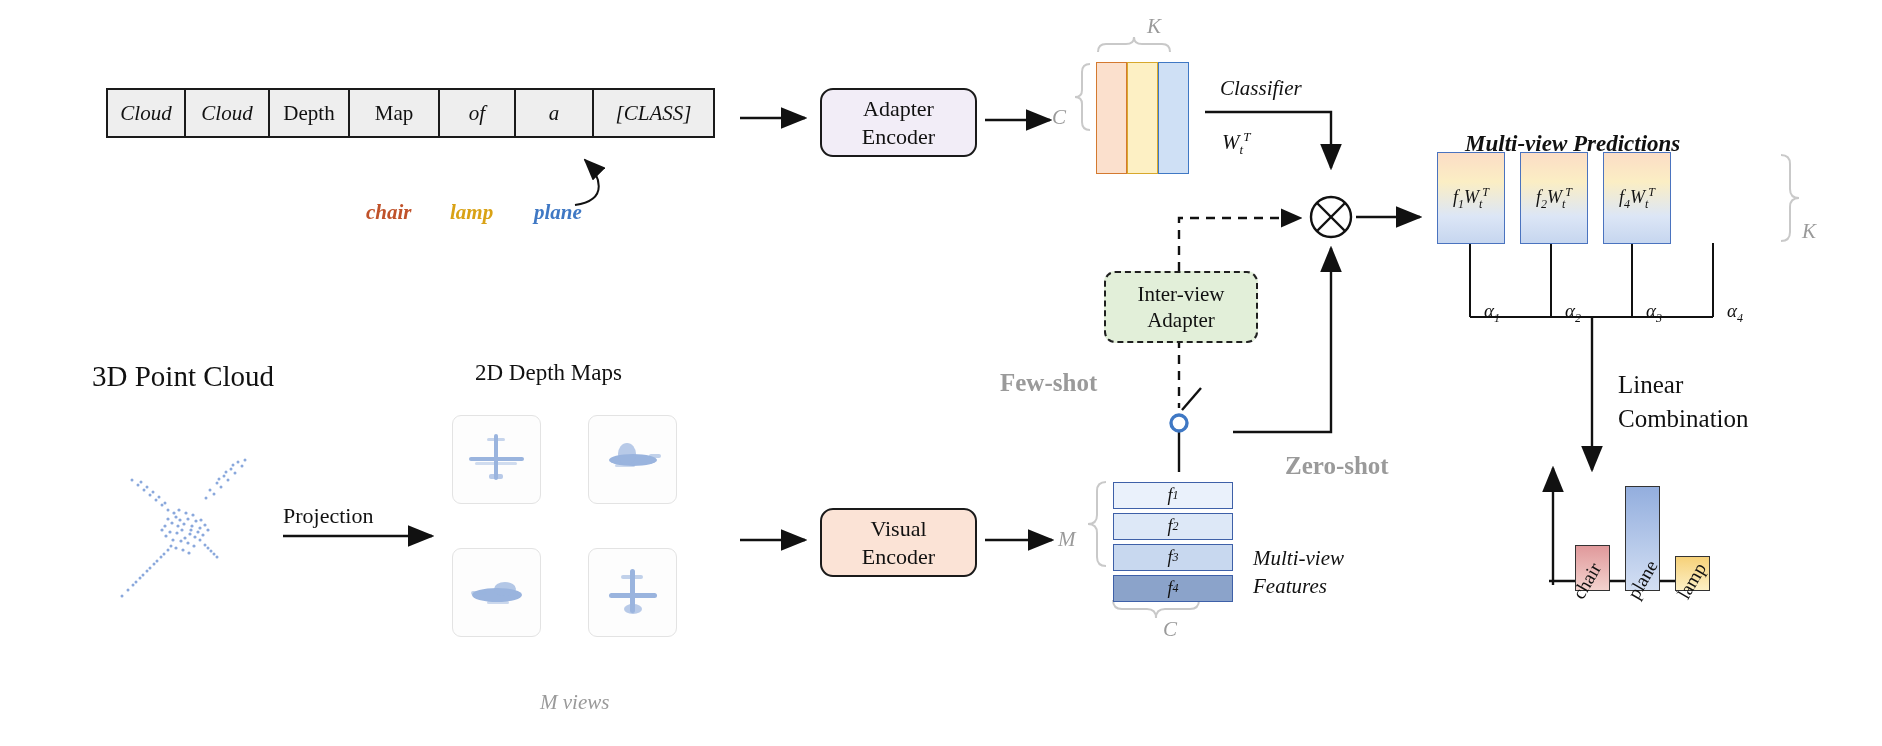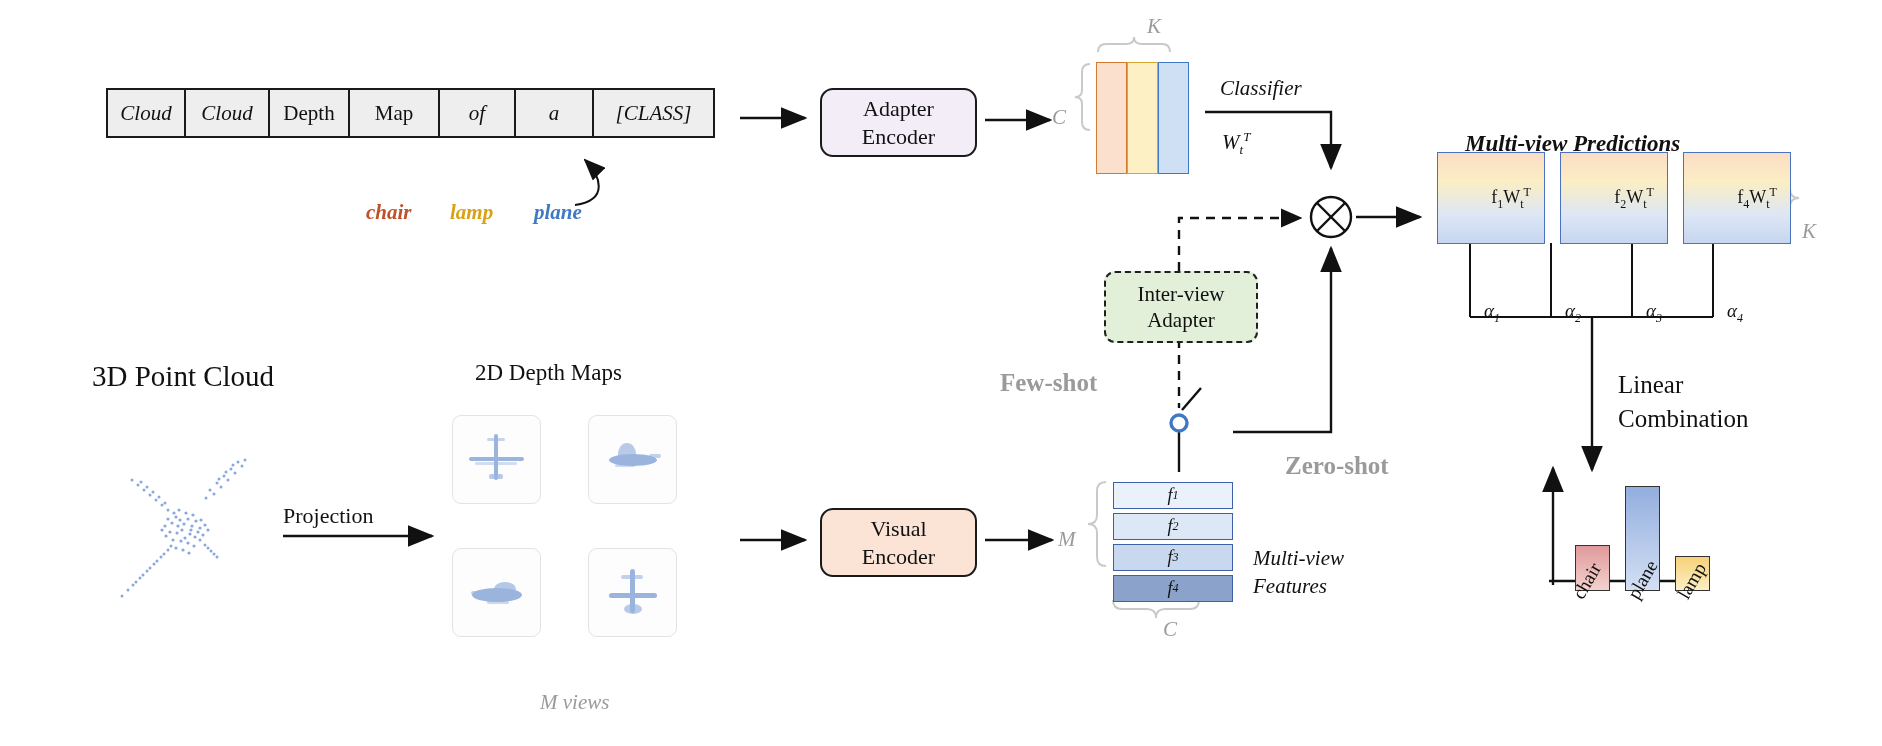--- a/index.html
+++ b/index.html
@@ -33,21 +33,21 @@
 
   
   #feature-stack{left:1113px;top:482px;width:120px;}
   #feature-stack .frow{height:25px;border:1.6px solid #3e60a8;margin-bottom:4px;
       font-size:18px;font-style:italic;}
 
   
   #predictions{left:1437px;top:152px;display:flex;gap:15px;}
   .pred-box{width:66px;height:90px;border:1.8px solid #4a73bf;
       background:linear-gradient(to bottom,#fbddc6 0%,#fbeec4 32%,#dce6f6 70%,#c6d6ef 100%);
-      font-size:18px;padding-left:40px;}
+      font-size:18px;font-style:italic;}
 
   .lbl-gray{color:#9a9a9a;}
 
   svg{position:absolute;left:0;top:0;overflow:visible;}
   .ln{stroke:#111;stroke-width:2.4;fill:none;}
   .ln-d{stroke:#111;stroke-width:2.4;fill:none;stroke-dasharray:9 7;}
   .brace{stroke:#c9c9c9;stroke-width:2;fill:none;}
   .thin{stroke:#111;stroke-width:2;fill:none;}
 
   .thumb{border:1px solid #e3e3e3;border-radius:9px;background:#fdfdfd;}

